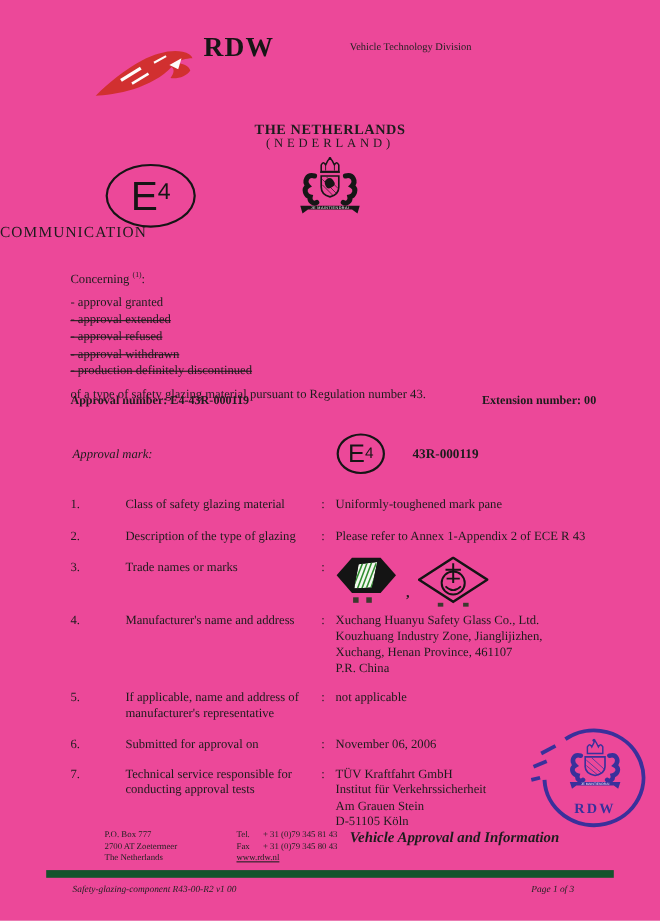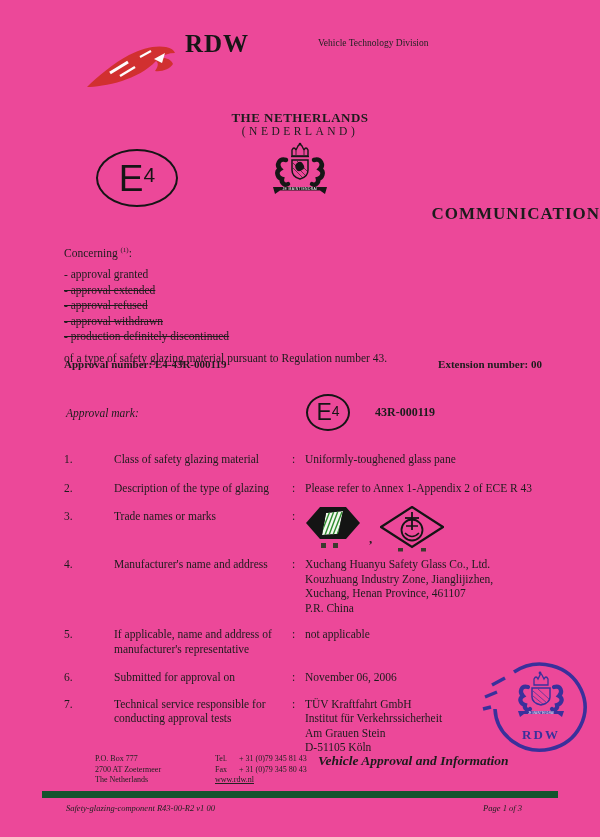--- a/index.html
+++ b/index.html
@@ -13,22 +13,22 @@
   .logo-swoosh { position:absolute; left:84px; top:42px; }
   .logo-word { position:absolute; left:185px; top:30px; font-size:25px; font-weight:bold;
                letter-spacing:1px; color:#161616; }
   .division { position:absolute; left:318px; top:38px; font-size:9.5px; color:#222; }
   
   .country { position:absolute; top:110px; left:0; right:0; text-align:center;
              font-size:13px; font-weight:bold; letter-spacing:.5px; }
   .country-native { position:absolute; top:125px; left:0; right:0; text-align:center;
              font-size:11.5px; letter-spacing:3.5px; }
   .arms { position:absolute; top:141px; left:50%; transform:translateX(-50%); }
-  .communication { position:absolute; top:204px; left:0; right:0; text-align:right;
-             font-size:17px; font-weight:bold; letter-spacing:1px; }
+  .communication { position:absolute; top:204px; left:0; right:0; text-align:left;
+             font-size:14px; font-weight:normal; letter-spacing:1px; }
   
   .e-mark { border:2.5px solid #151515; border-radius:50%; display:flex;
             align-items:center; justify-content:center;
             font-family:"Liberation Sans", sans-serif; color:#151515; }
   .e-mark-big { position:absolute; left:96px; top:149px; width:82px; height:58px; }
   .e-mark-big .e-letter { font-size:37px; font-weight:500; line-height:1; }
   .e-mark-big .e-number { font-size:21px; line-height:1; transform:translateY(-4px); }
   .e-mark-small { width:44px; height:37px; border-width:2px; flex:0 0 auto; }
   .e-mark-small .e-letter { font-size:23px; font-weight:500; line-height:1; }
   .e-mark-small .e-number { font-size:14px; line-height:1; transform:translateY(-2px); }
@@ -139,21 +139,21 @@
     </div>
     <div class="mark-value">43R-000119</div>
   </div>
 
   <div class="items">
 
     <div class="item-row mb-lg">
       <div class="item-no">1.</div>
       <div class="item-label">Class of safety glazing material</div>
       <div class="item-colon">:</div>
-      <div class="item-value">Uniformly-toughened glass pane</div>
+      <div class="item-value">Uniformly-toughened mark pane</div>
     </div>
 
     <div class="item-row mb-lg">
       <div class="item-no">2.</div>
       <div class="item-label">Description of the type of glazing</div>
       <div class="item-colon">:</div>
       <div class="item-value">Please refer to Annex 1-Appendix 2 of ECE R 43</div>
     </div>
 
     <div class="item-row mb-sm">

